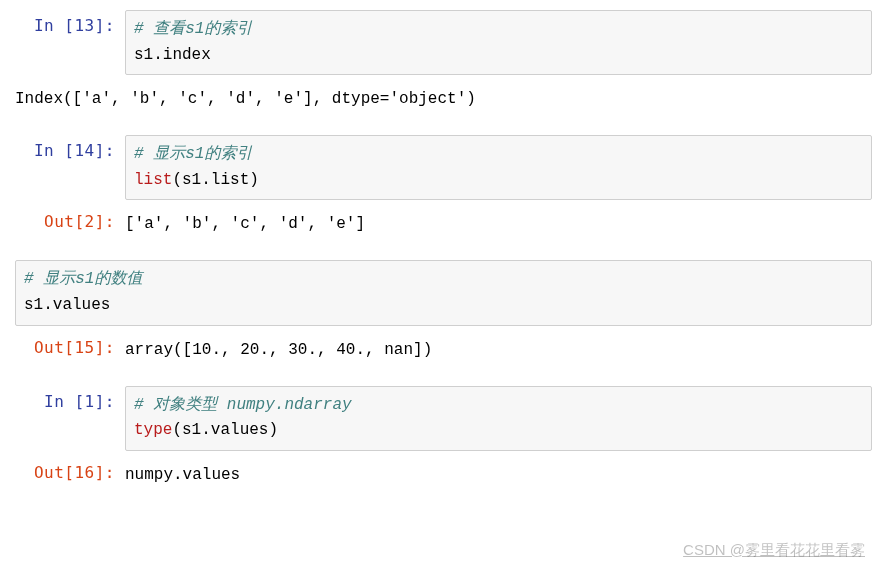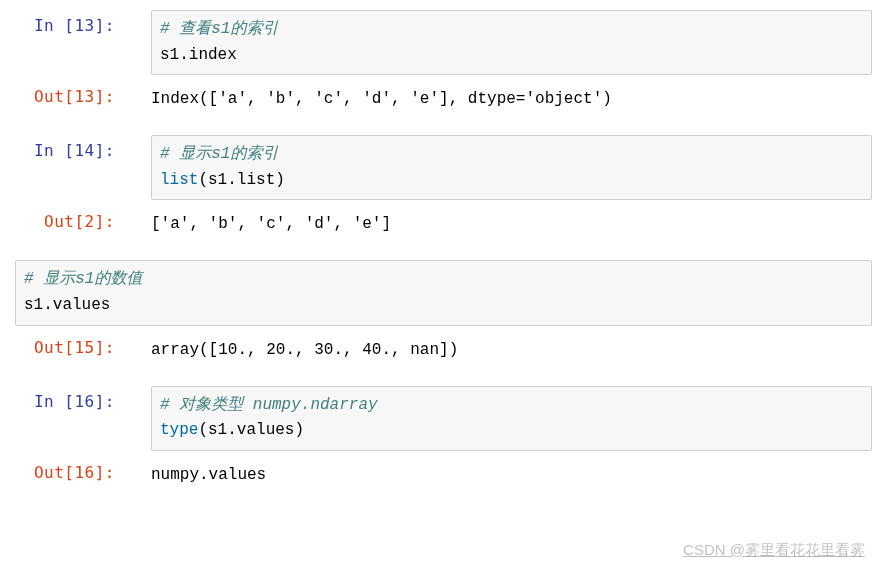--- a/index.html
+++ b/index.html
@@ -9,21 +9,20 @@
     font-size: 16px;
     background: #fff;
     color: #000;
     width: 887px;
     box-sizing: border-box;
   }
   .cell-row {
     display: flex;
     align-items: flex-start;
     margin-bottom: 6px;
-    gap: 26px;
   }
   .prompt {
     width: 100px;
     text-align: right;
     padding-right: 10px;
     padding-top: 6px;
     font-family: "Consolas", "Monaco", monospace;
     flex-shrink: 0;
     letter-spacing: 0.5px;
   }
@@ -38,21 +37,21 @@
     line-height: 1.6;
     white-space: pre;
   }
   .output-area {
     flex: 1;
     padding: 6px 0;
     line-height: 1.5;
     white-space: pre;
   }
   .c-comment { color: #408080; font-style: italic; font-family: Liberation Mono, monospace; }
-  .c-builtin { color: #0369a1; }
+  .c-builtin { color: #b91c1c; }
   .spacer { height: 12px; }
   .watermark {
     position: fixed;
     right: 22px;
     bottom: 18px;
     color: rgba(0,0,0,0.25);
     font-family: sans-serif;
     font-size: 15px;
     pointer-events: none;
     text-decoration: underline;
@@ -60,21 +59,20 @@
 </style>
 </head>
 <body>
 
 <div class="cell-row">
   <div class="prompt prompt-in">In  [13]:</div>
   <div class="input-area"><span class="c-comment"># 查看s1的索引</span>
 <span>s1</span><span>.index</span></div>
 </div>
 <div class="cell-row">
-  <div class="prompt prompt-out">Out[13]:</div>
   <div class="output-area">Index(['a', 'b', 'c', 'd', 'e'], dtype='object')</div>
 </div>
 
 <div class="spacer"></div>
 
 <div class="cell-row">
   <div class="prompt prompt-in">In  [14]:</div>
   <div class="input-area"><span class="c-comment"># 显示s1的索引</span>
 <span class="c-builtin">list</span><span>(s1</span><span>.list)</span></div>
 </div>
@@ -90,21 +88,21 @@
 <span>s1</span><span>.values</span></div>
 </div>
 <div class="cell-row">
   <div class="prompt prompt-out">Out[15]:</div>
   <div class="output-area">array([10., 20., 30., 40., nan])</div>
 </div>
 
 <div class="spacer"></div>
 
 <div class="cell-row">
-  <div class="prompt prompt-in">In  [16]:</div>
+  <div class="prompt prompt-in">In  [1]:</div>
   <div class="input-area"><span class="c-comment"># 对象类型 numpy.ndarray</span>
 <span class="c-builtin">type</span><span>(s1</span><span>.values)</span></div>
 </div>
 <div class="cell-row">
   <div class="prompt prompt-out">Out[16]:</div>
   <div class="output-area">numpy.values</div>
 </div>
 
 <div class="watermark">CSDN @雾里看花花里看雾</div>
 

